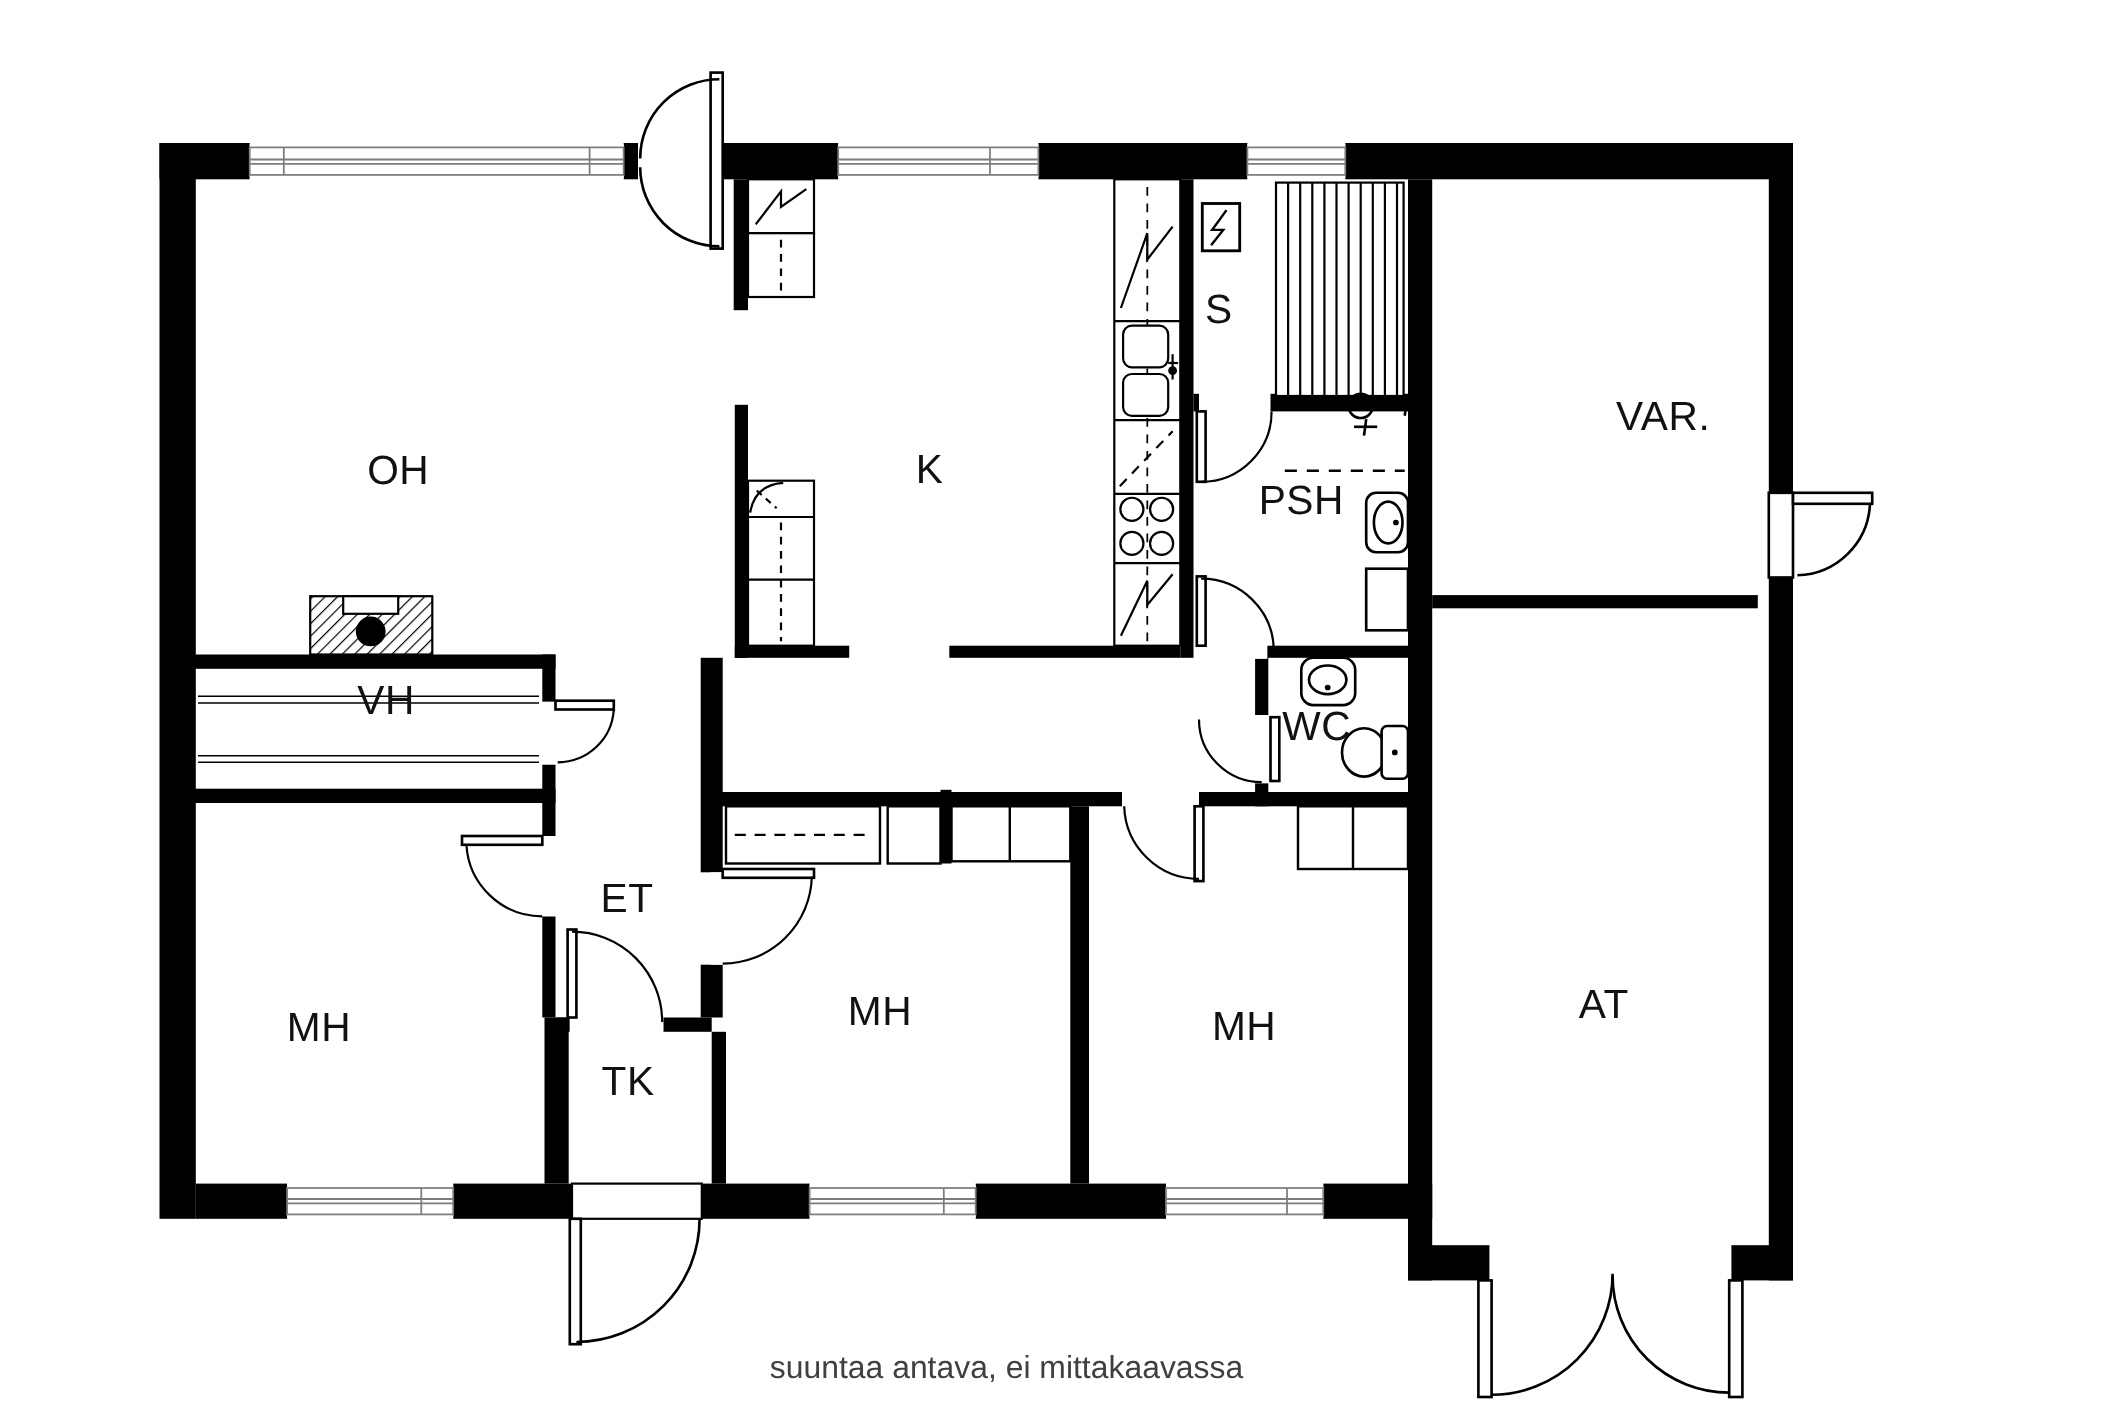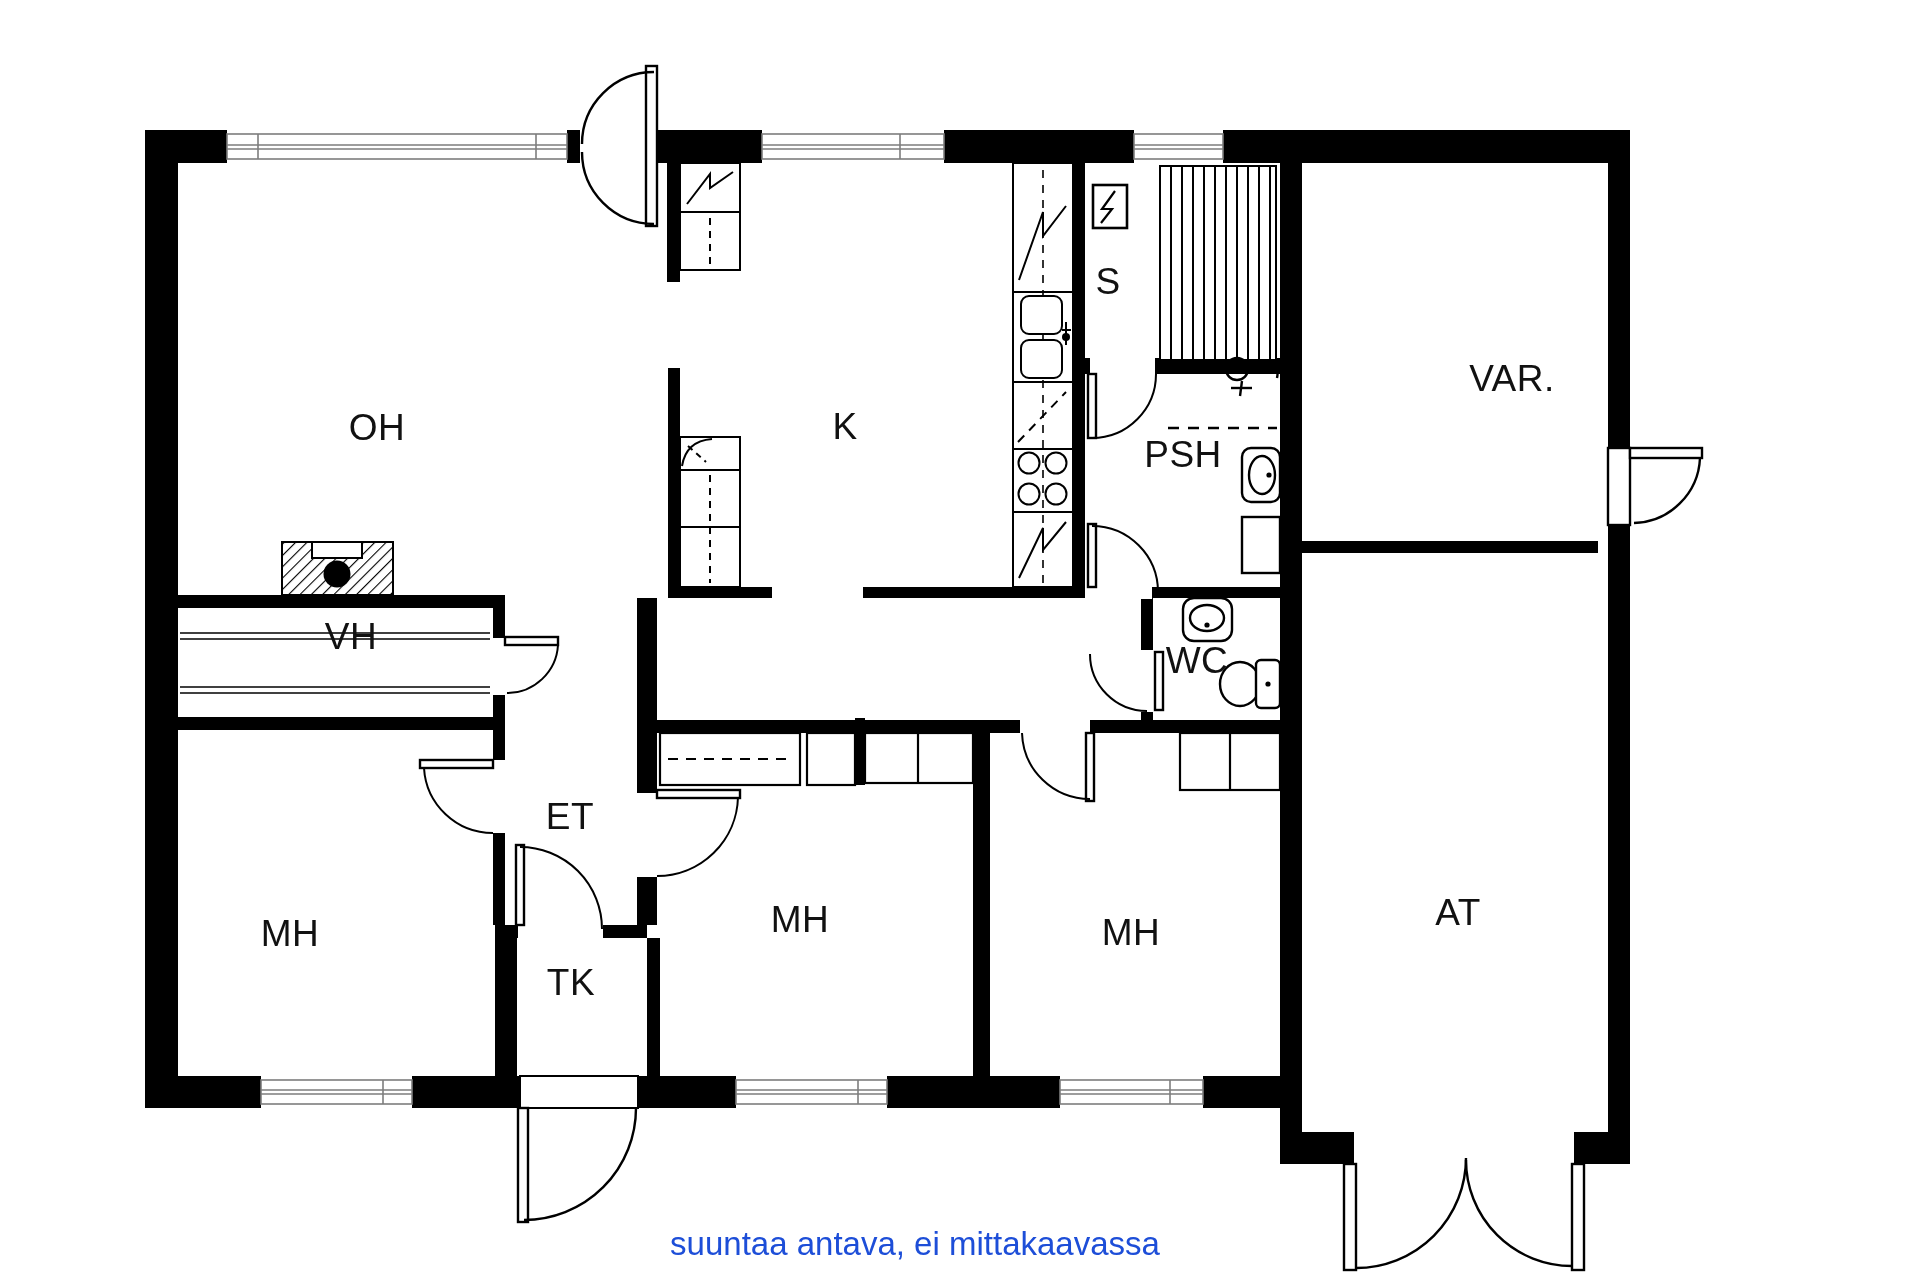--- a/index.html
+++ b/index.html
@@ -15,22 +15,22 @@
     position:absolute;
     transform:translate(-50%,-50%);
     font-size:37px;
     color:#111111;
     letter-spacing:0.5px;
     white-space:nowrap;
   }
   .footer-note{
     position:absolute;
     transform:translate(-50%,-50%);
-    font-size:33px;
-    color:#1d4ed8;
+    font-size:29px;
+    color:#404040;
     white-space:nowrap;
   }
 </style>
 </head>
 <body>
 
 <div class="canvas">
 
   <svg class="plan-svg" viewBox="0 0 1920 1280">
     <defs>
@@ -349,21 +349,21 @@
     </g>
     <g fill="#fff" stroke="#000" stroke-width="2.2">
       <rect x="865" y="733" width="108" height="50"></rect>
       <line x1="918" y1="733" x2="918" y2="783"></line>
       <rect x="1180" y="733" width="100" height="57"></rect>
       <line x1="1230" y1="733" x2="1230" y2="790"></line>
     </g>
 
   </svg>
 
-  <div class="room-label" style="left:377px;top:428px">OH</div>
+  <div class="room-label" style="left:362px;top:428px">OH</div>
   <div class="room-label" style="left:845px;top:427px">K</div>
   <div class="room-label" style="left:1108px;top:282px">S</div>
   <div class="room-label" style="left:1512px;top:379px">VAR.</div>
   <div class="room-label" style="left:1183px;top:455px">PSH</div>
   <div class="room-label" style="left:1197px;top:661px">WC</div>
   <div class="room-label" style="left:351px;top:637px">VH</div>
   <div class="room-label" style="left:570px;top:817px">ET</div>
   <div class="room-label" style="left:571px;top:983px">TK</div>
   <div class="room-label" style="left:290px;top:934px">MH</div>
   <div class="room-label" style="left:800px;top:920px">MH</div>

